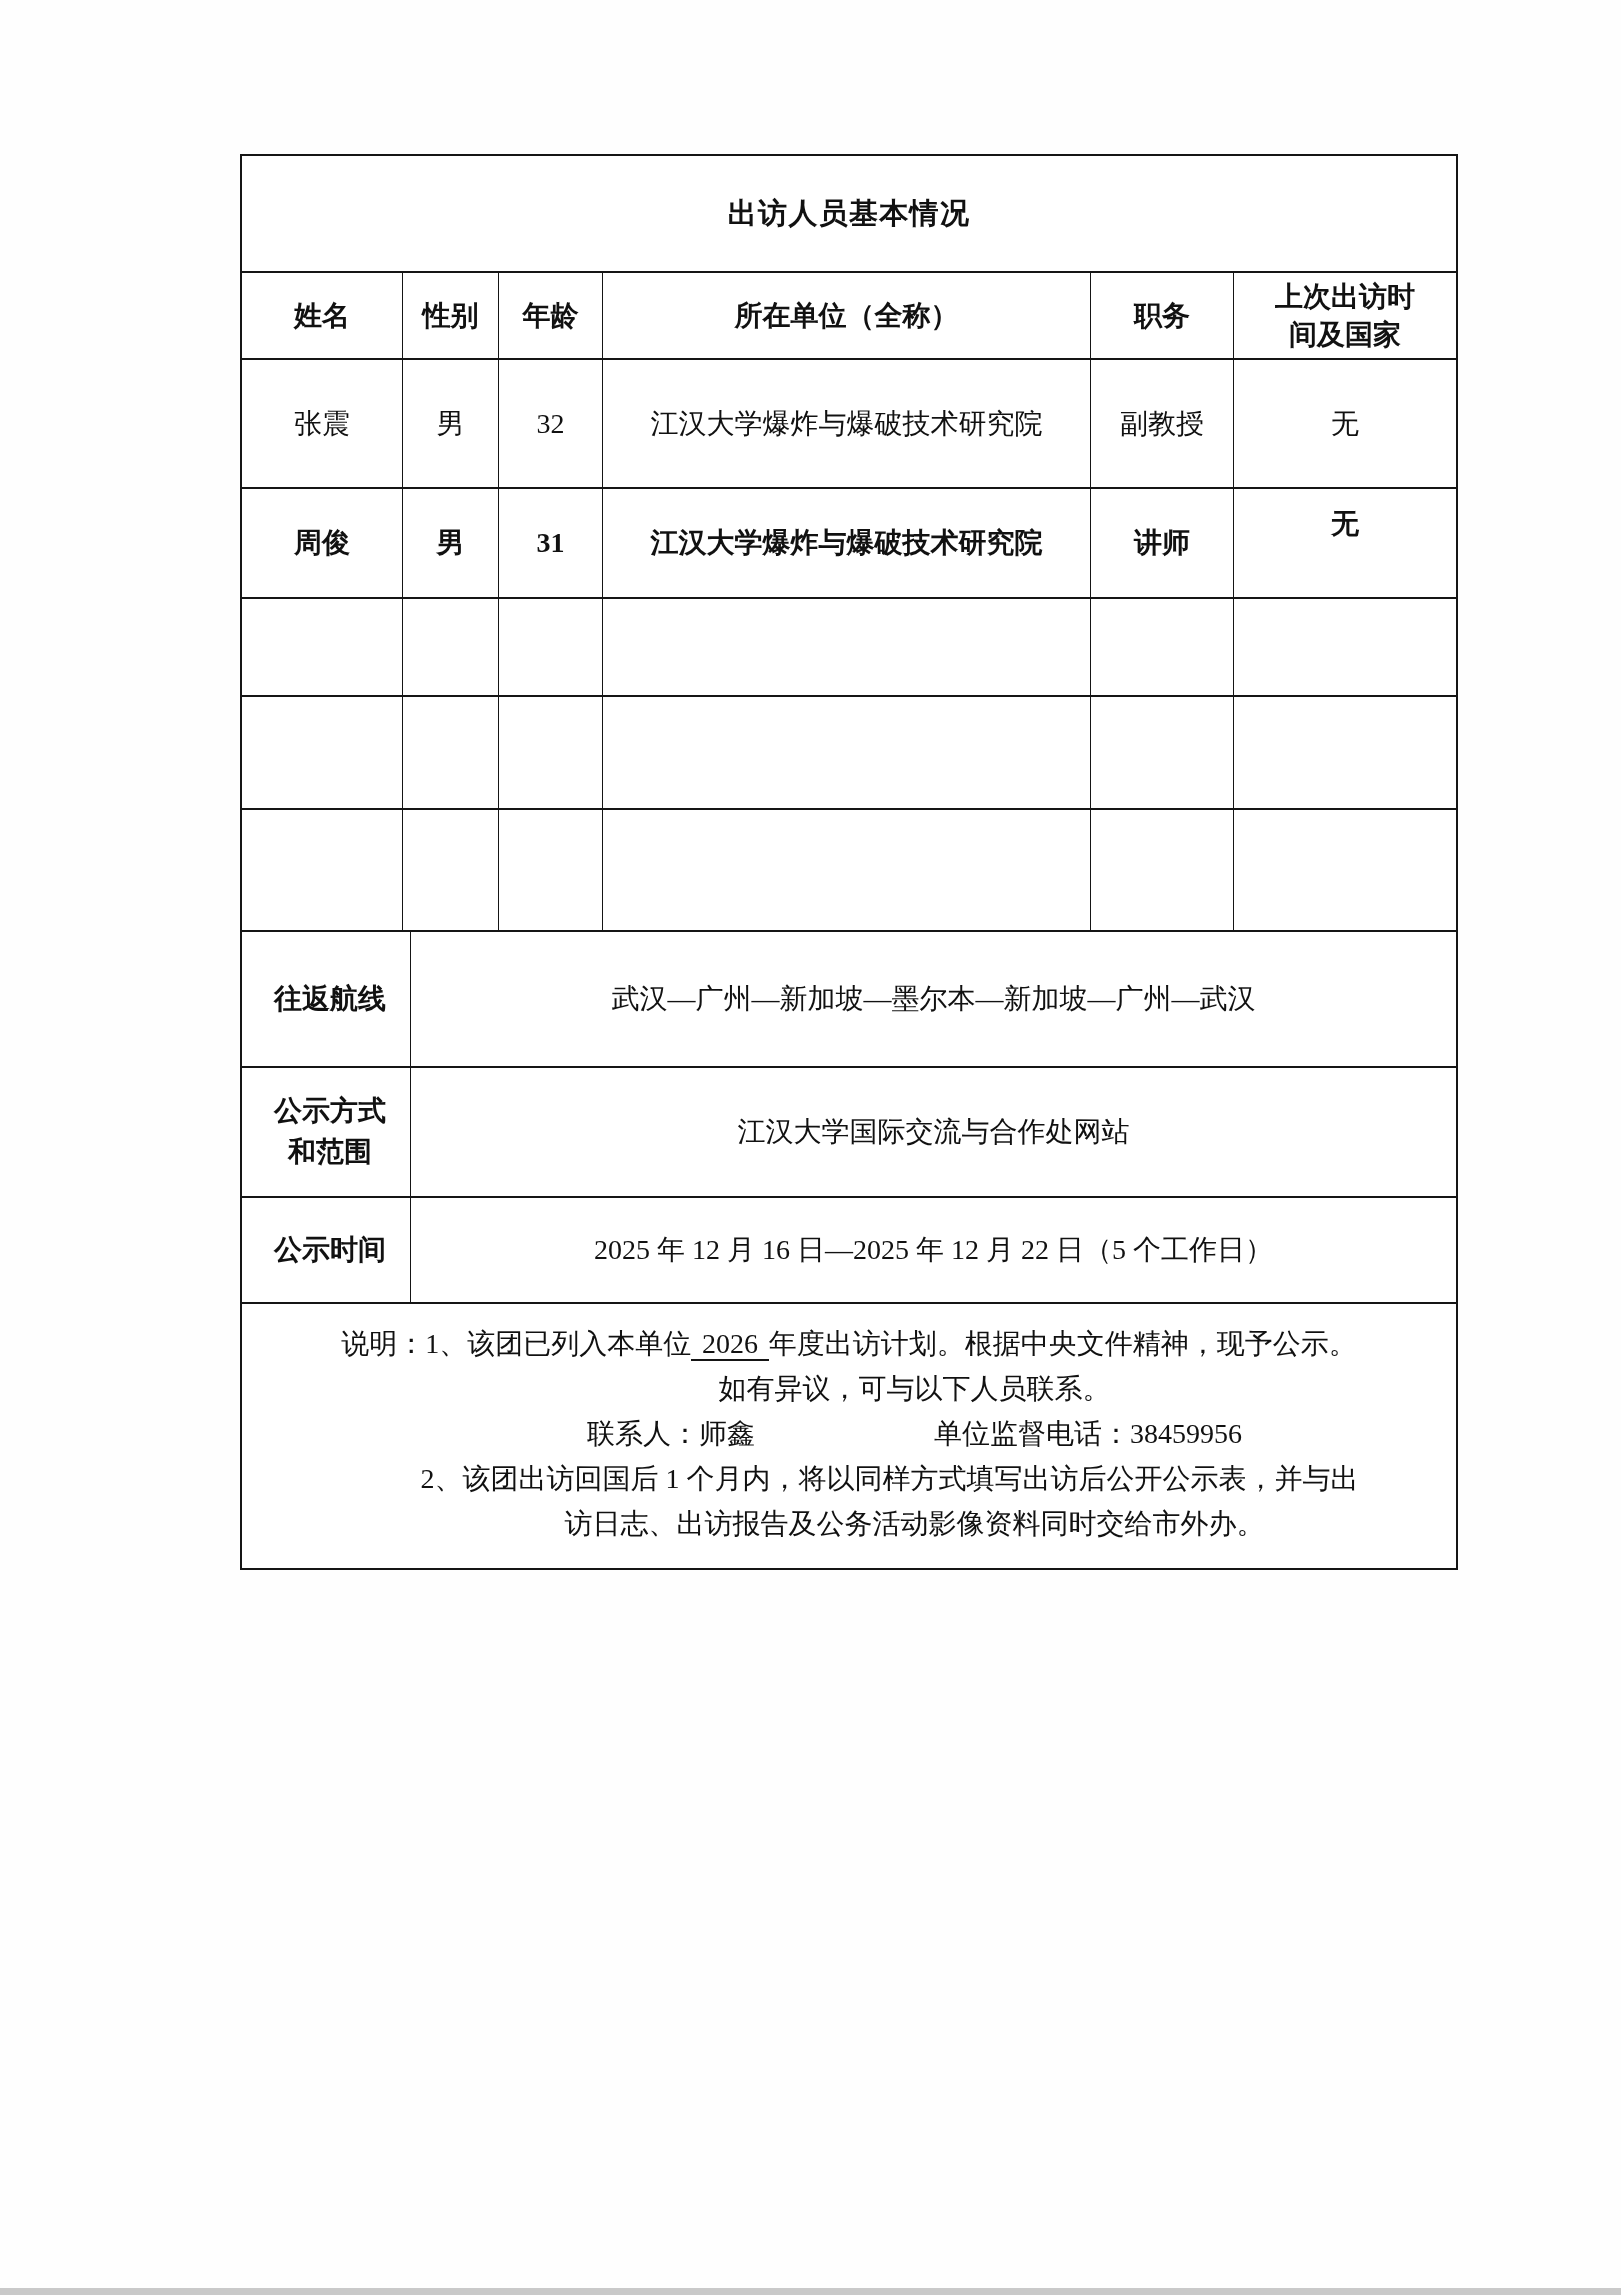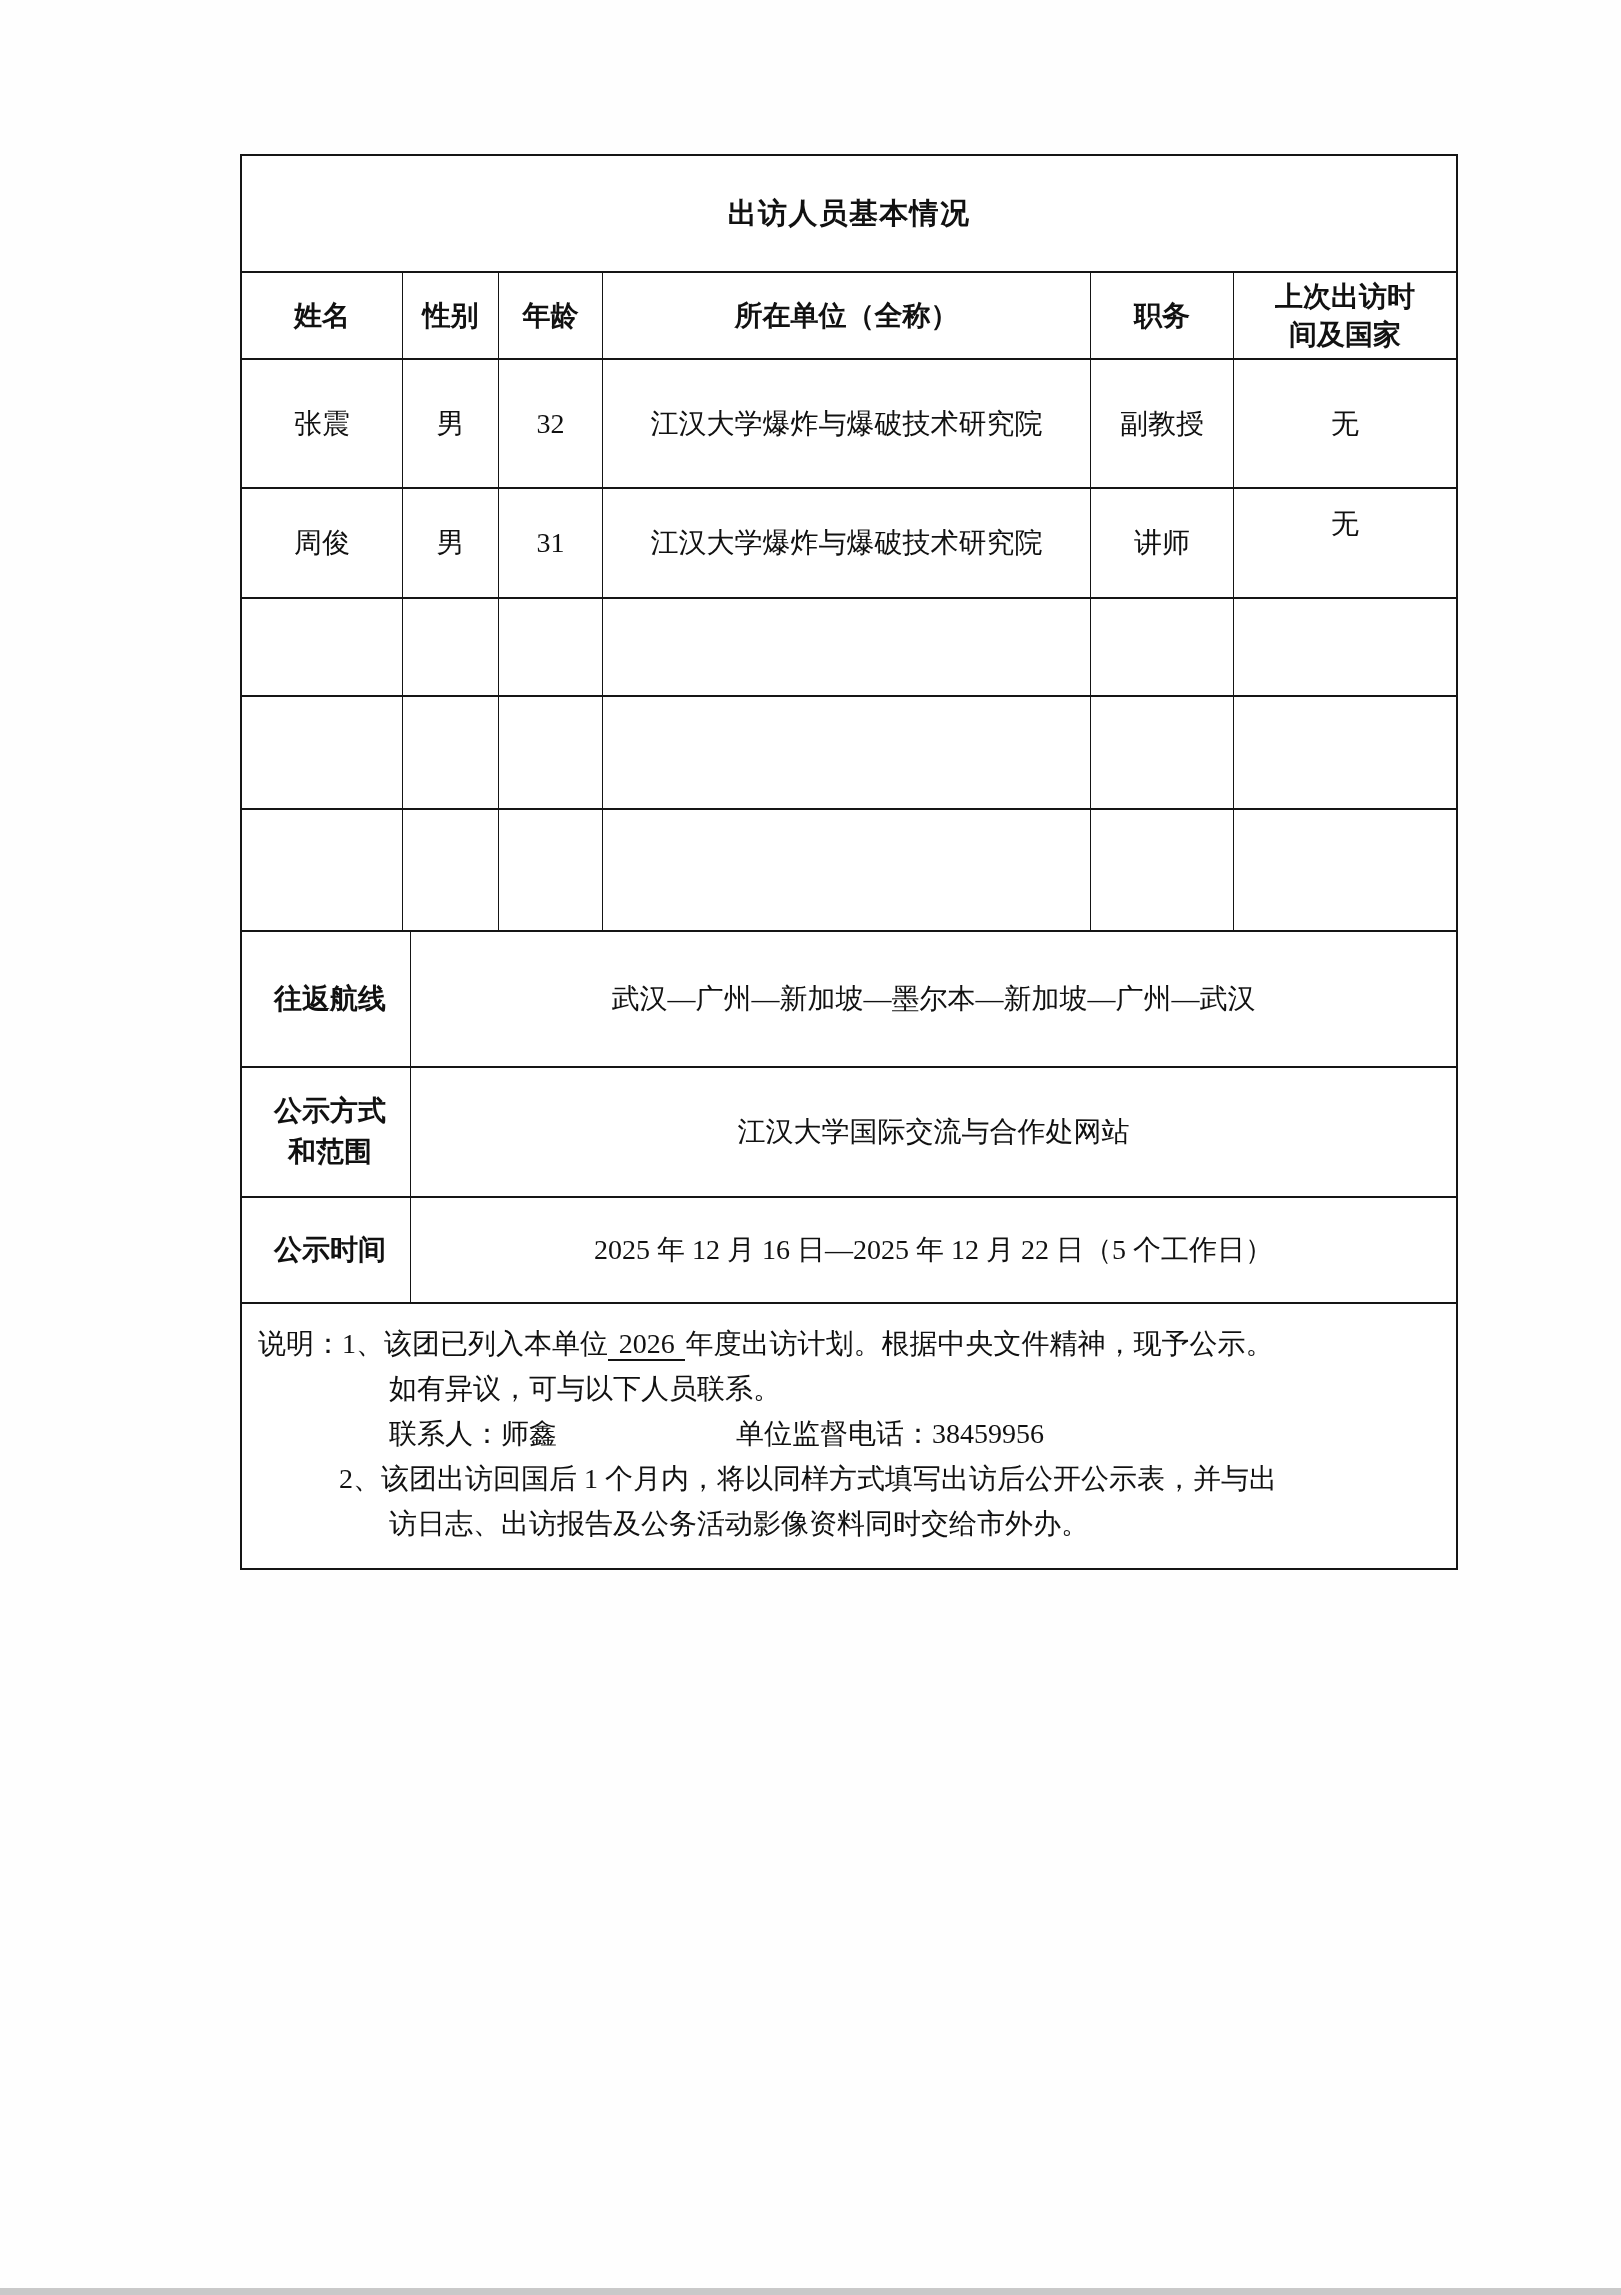--- a/index.html
+++ b/index.html
@@ -33,21 +33,21 @@
     text-align:center; font-size:28px; line-height:1.35;
     padding:4px 6.7px; overflow:hidden;
   }
   .cell:last-child { border-right:none; }
 
   .row-head { height:87px; }
   .row-head .cell { font-weight:bold; padding:2.7px 4px; }
   .wrap5 { display:inline-block; max-width:5.35em; text-align:center; }
 
   #rows .data-row:nth-child(1) { height:129px; }
-  #rows .data-row:nth-child(2) { height:110px; }
+  #rows .data-row:nth-child(2) { height:110px;font-weight:bold; }
   #rows .data-row:nth-child(3) { height:98px; }
   #rows .data-row:nth-child(4) { height:113px; }
   #rows .data-row:nth-child(5) { height:122px; }
   #rows .data-row { display:grid; grid-template-columns:161px 96px 104px 488px 143px 1fr; border-bottom:2.7px solid #151515; }
   #rows .data-row:nth-child(2) .c-last_visit { align-items:flex-start; padding-top:16px; }
 
   .label-row { display:grid; grid-template-columns:161px 1fr;padding-left:8px; }
   .label-row .lbl {
     border-right:1.3px solid #151515;
     display:flex; align-items:center; justify-content:center;
@@ -56,21 +56,21 @@
   }
   .label-row .val {
     display:flex; align-items:center; justify-content:center;
     font-size:28px; text-align:center; padding:4px 13.3px;
   }
   .wrap4 { display:inline-block; max-width:4.3em; text-align:center; }
   .row-route { height:136px; }
   .row-pub { height:130px; }
   .row-time { height:106px; }
 
-  .row-notes { height:264px; font-size:28px; line-height:45px; padding:17.4px 16px 0 16px; }
+  .row-notes { height:264px; font-size:28px; line-height:45px; padding:17.4px 16px 0 16px;text-align:center; }
   .row-notes .ln { white-space:nowrap; }
   .ind-a { padding-left:0; }
   .ind-b { padding-left:131px; }
   .ind-c { padding-left:81px; }
   .u-blank { border-bottom:2px solid #151515; padding:0 10.7px; }
   .gap-phone { margin-left:179px; }
 
   .scan-edge {
     position:absolute; left:0; right:0; bottom:0; height:7.3px;
     background:#c9c9c9;

